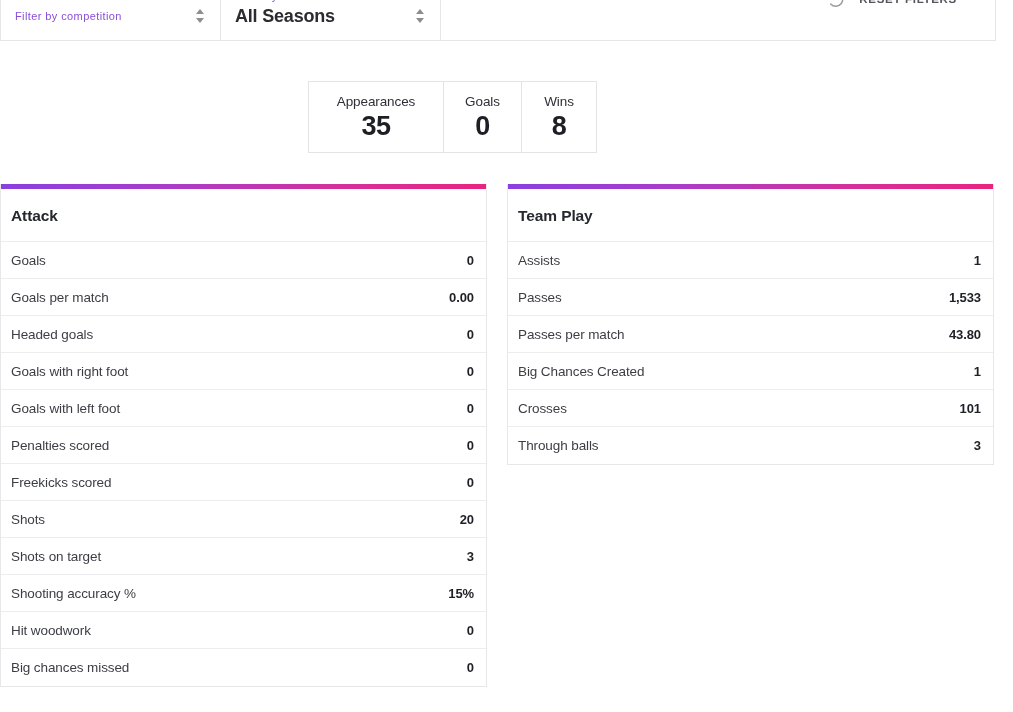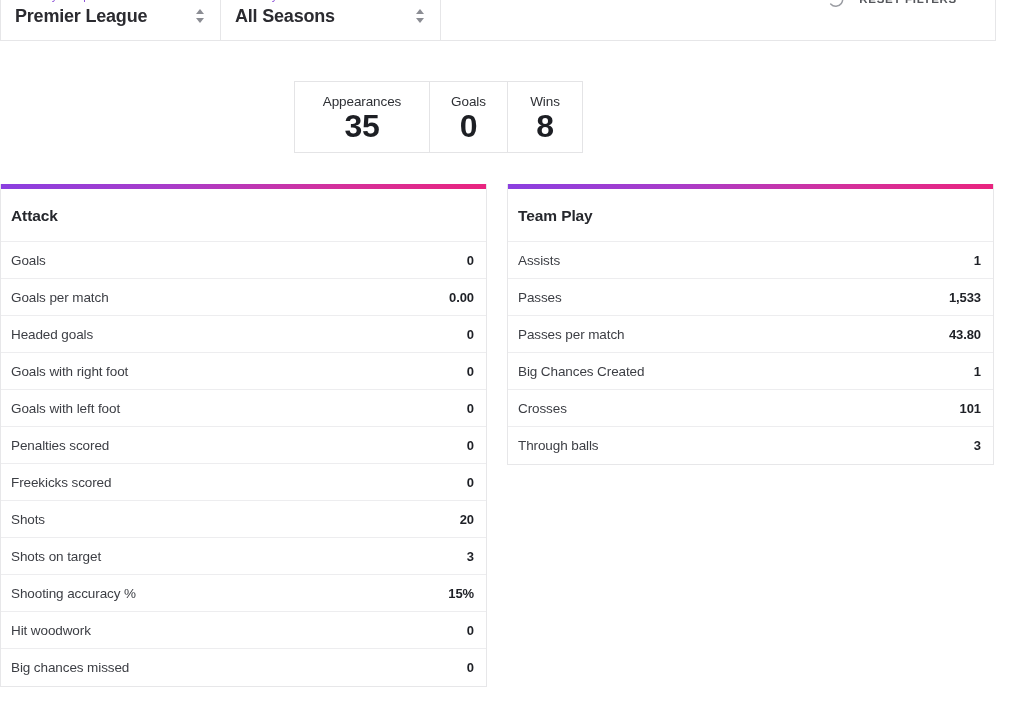--- a/index.html
+++ b/index.html
@@ -94,21 +94,21 @@
     font-size: 11.5px;
     font-weight: 700;
     letter-spacing: 0.7px;
     color: #55575c;
     white-space: nowrap;
   }
 
   
   .summary-row {
     position: absolute;
-    left: 294px;
+    left: 308px;
     top: 81px;
     display: flex;
     height: 72px;
     border: 1px solid #e4e4e6;
     background: #ffffff;
   }
   .summary-cell {
     display: flex;
     flex-direction: column;
     align-items: center;
@@ -123,21 +123,21 @@
   .summary-cell.w-losses { min-width: 82px; }
 
   .summary-label {
     font-size: 13.5px;
     font-weight: 500;
     color: #2e3035;
     letter-spacing: -0.1px;
     margin-bottom: 3px;
   }
   .summary-value {
-    font-size: 32px;
+    font-size: 27px;
     font-weight: 700;
     color: #1d1f24;
     letter-spacing: -0.4px;
     line-height: 28px;
   }
 
   
   .cards {
     position: absolute;
     left: 0;
@@ -195,21 +195,20 @@
 </style>
 </head>
 <body>
 
 <div class="page">
 
   <div class="filter-bar">
 
     <div class="filter-cell c1">
       <div class="filter-caption">Filter by competition</div>
-      <div class="filter-value">Premier League</div>
       <span class="stepper-icon">
         <svg viewBox="0 0 12 16" width="12" height="16" fill="currentColor" aria-hidden="true">
           <path d="M6 1 L10 6 L2 6 Z"></path>
           <path d="M6 15 L10 10 L2 10 Z"></path>
         </svg>
       </span>
     </div>
 
     <div class="filter-cell c2">
       <div class="filter-caption">Filter by season</div>

